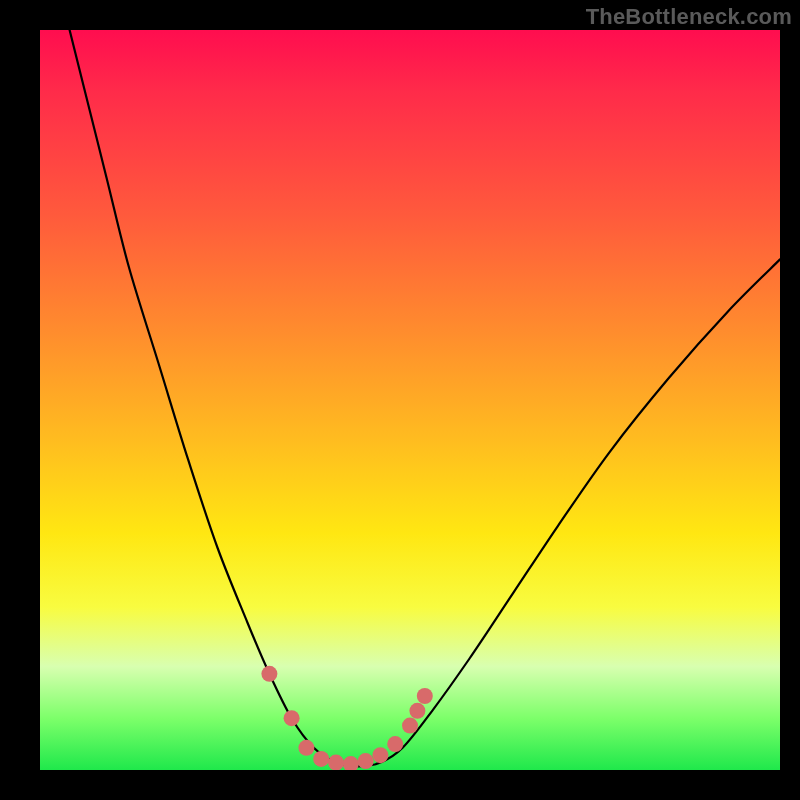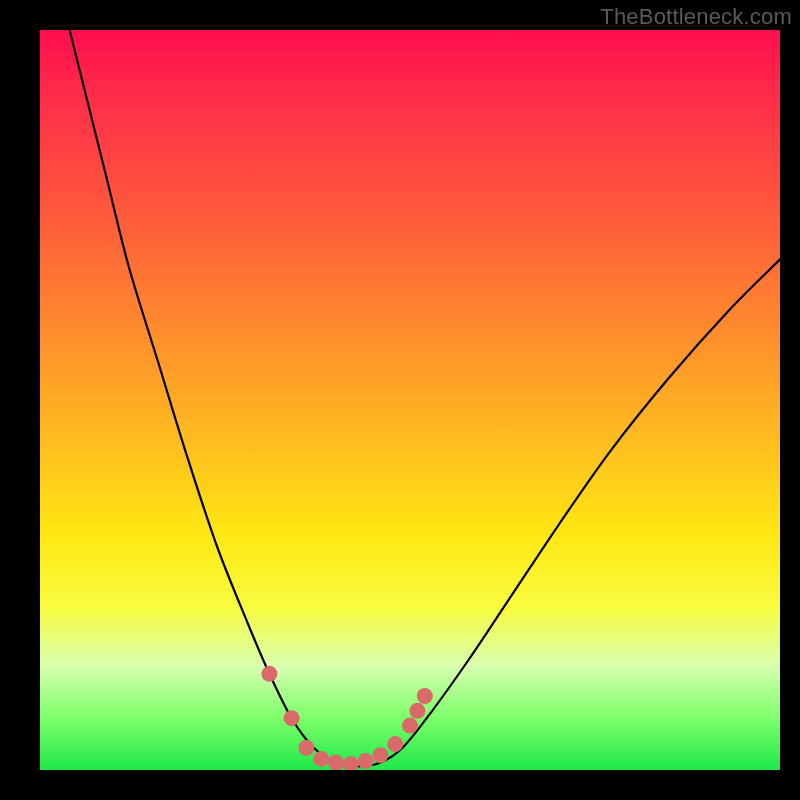--- a/index.html
+++ b/index.html
@@ -47,21 +47,21 @@
     width: 740px;
     height: 740px;
     pointer-events: none;
   }
   .watermark {
     position: absolute;
     top: 4px;
     right: 8px;
     color: #5a5a5a;
     font-size: 22px;
-    font-weight: 400;
+    font-weight: 700;
     letter-spacing: 0.2px;
     user-select: none;
   }
 </style>
 </head>
 <body>
 
 <div class="frame">
   <div class="plot-area"></div>
 

